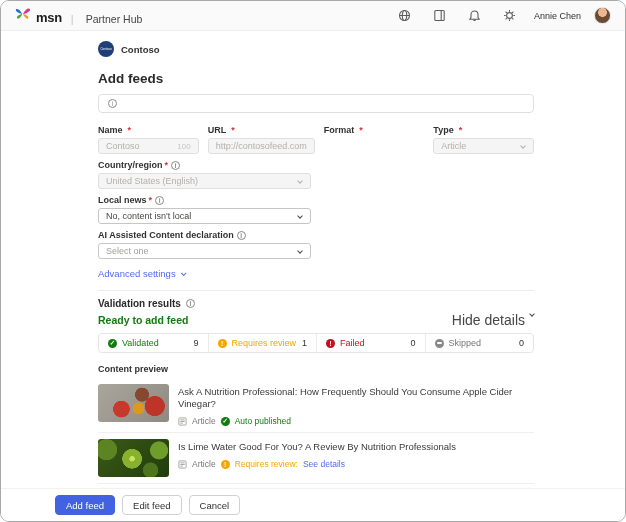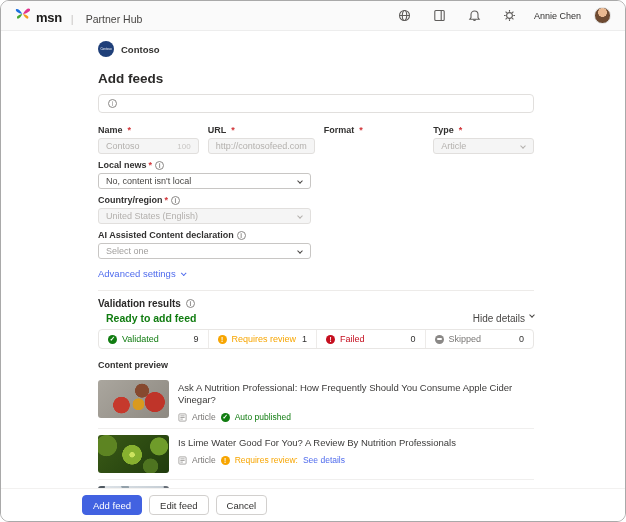--- a/index.html
+++ b/index.html
@@ -44,23 +44,23 @@
   .box.disabled .chev { color:#b3b0ad; }
   .group { margin-top:6px; width:213px; }
 
   .advanced { margin-top:9px; font-size:9.5px; color:#4f6bed; display:inline-flex; align-items:center; gap:5px; cursor:pointer; }
   .advanced .chev { transform:rotate(45deg) translateY(-1px); }
 
   .divider { margin-top:9px; border-top:1px solid #edebe9; }
 
   
   .vr-title { margin-top:7px; font-size:10px; font-weight:bold; color:#2b2a29; display:flex; align-items:center; gap:5px;text-align:center; }
-  .vr-status-row { margin-top:3px; display:flex; align-items:center;margin-left:8px; }
+  .vr-status-row { margin-top:3px; display:flex; align-items:center; }
   .vr-status { font-size:10.5px; font-weight:bold; color:#107c10; }
-  .hide-details { margin-left:auto; font-size:10px; color:#484644; display:inline-flex; align-items:flex-start; gap:5px; cursor:pointer; }
+  .hide-details { margin-left:auto; font-size:14px; color:#484644; display:inline-flex; align-items:flex-start; gap:5px; cursor:pointer; }
   .stats { margin-top:5px; border:1px solid #e8e6e4; border-radius:4px; height:20px; display:grid; grid-template-columns:repeat(4,1fr); }
   .stat { display:flex; align-items:center; gap:5px; padding:0 9px; font-size:9px; }
   .stat + .stat { border-left:1px solid #edebe9; }
   .stat .count { margin-left:auto; color:#323130; }
   .stat.success .lbl { color:#107c10; }
   .stat.warning .lbl { color:#f7a500; }
   .stat.error .lbl { color:#c50f1f; }
   .stat.neutral .lbl { color:#797775; }
 
   .badge { width:9px; height:9px; border-radius:50%; flex:none; display:inline-flex; align-items:center; justify-content:center; color:#fff; font-size:6.5px; font-weight:bold; }
@@ -94,21 +94,21 @@
       linear-gradient(135deg, #dfe4e9, #b7c1c9); }
   .item-body { padding-top:2px; }
   .item-title { font-size:9.5px; color:#3b3a39; line-height:12px; }
   .item-meta { margin-top:6px; display:flex; align-items:center; gap:5px; font-size:8.5px; color:#797775; }
   .item-meta svg { stroke:#a19f9d; fill:none; stroke-width:1; }
   .status-text.success { color:#107c10; }
   .status-text.warning { color:#f7a500; }
   .see-details { color:#4f6bed; cursor:pointer; }
 
   
-  .footer { position:absolute; left:0; right:0; bottom:0; height:33px; background:#fff; border-top:1px solid #f2f1f0; display:flex; align-items:center; gap:7px; padding-left:81px; }
+  .footer { position:absolute; left:0; right:0; bottom:0; height:33px; background:#fff; border-top:1px solid #f2f1f0; display:flex; align-items:center; gap:7px; padding-left:54px; }
   .btn { height:20px; padding:0 10px; border-radius:4px; font-size:9.5px; font-family:"Liberation Sans", sans-serif; cursor:pointer; display:inline-flex; align-items:center; }
   .btn.primary { background:#4262e1; border:1px solid #4262e1; color:#fff; }
   .btn.secondary { background:#fff; border:1px solid #d2d0ce; color:#323130; }
 </style>
 </head>
 <body>
 
 <div class="window">
 
   <div class="topbar">
@@ -198,36 +198,36 @@
         <div class="field-label req">Type</div>
         <div class="box disabled">
           <span>Article</span>
           <span class="chev"></span>
         </div>
       </div>
     </div>
 
     <div class="group">
       <div class="field-label">
+        <span class="req">Country/region</span>
+        <span class="info-i"></span>
+      </div>
+      <div class="box disabled">
+        <span>United States (English)</span>
+        <span class="chev"></span>
+      </div>
+    </div>
+
+    <div class="group">
+      <div class="field-label">
         <span class="req">Local news</span>
         <span class="info-i"></span>
       </div>
       <div class="box enabled">
         <span>No, content isn't local</span>
-        <span class="chev"></span>
-      </div>
-    </div>
-
-    <div class="group">
-      <div class="field-label">
-        <span class="req">Country/region</span>
-        <span class="info-i"></span>
-      </div>
-      <div class="box disabled">
-        <span>United States (English)</span>
         <span class="chev"></span>
       </div>
     </div>
 
     <div class="group">
       <div class="field-label">
         <span>AI Assisted Content declaration</span>
         <span class="info-i"></span>
       </div>
       <div class="box enabled">

